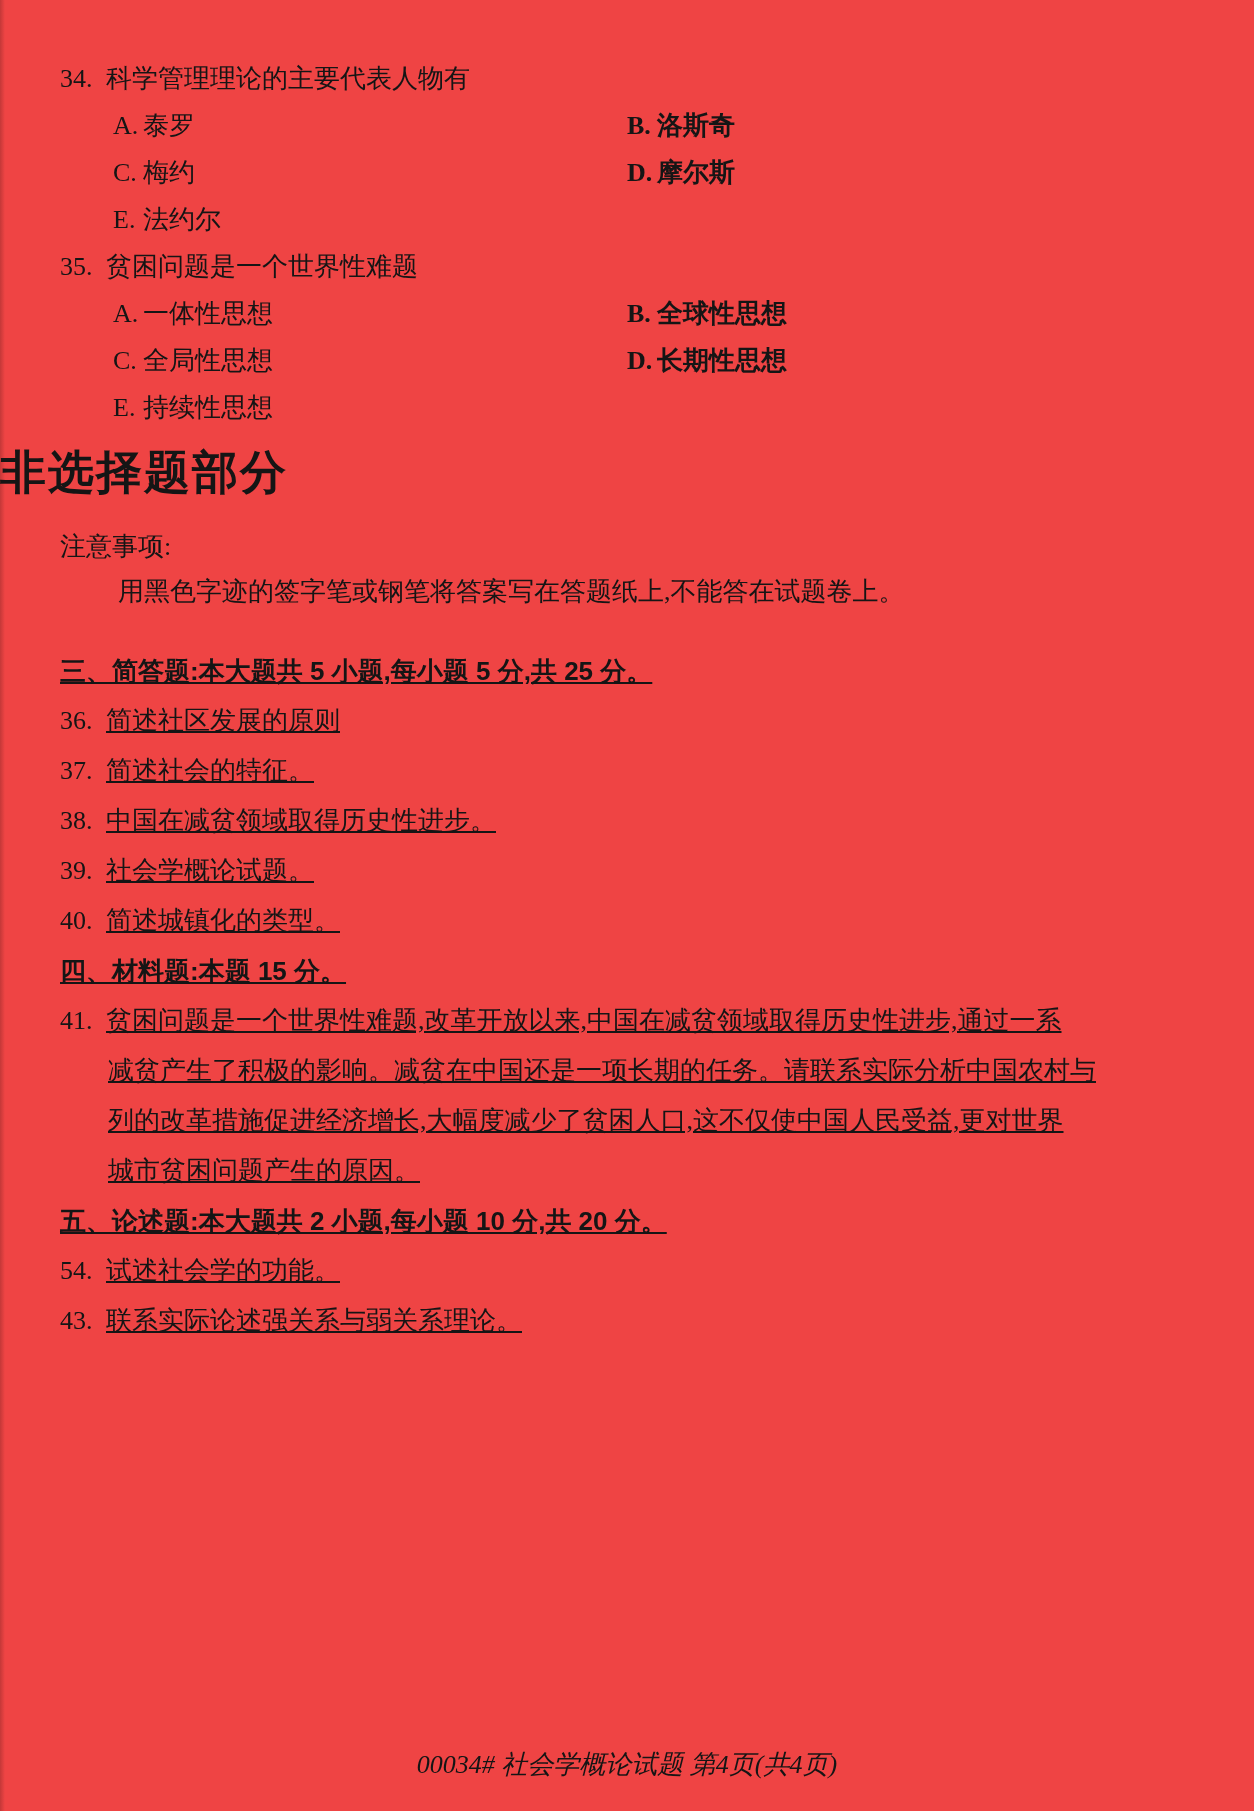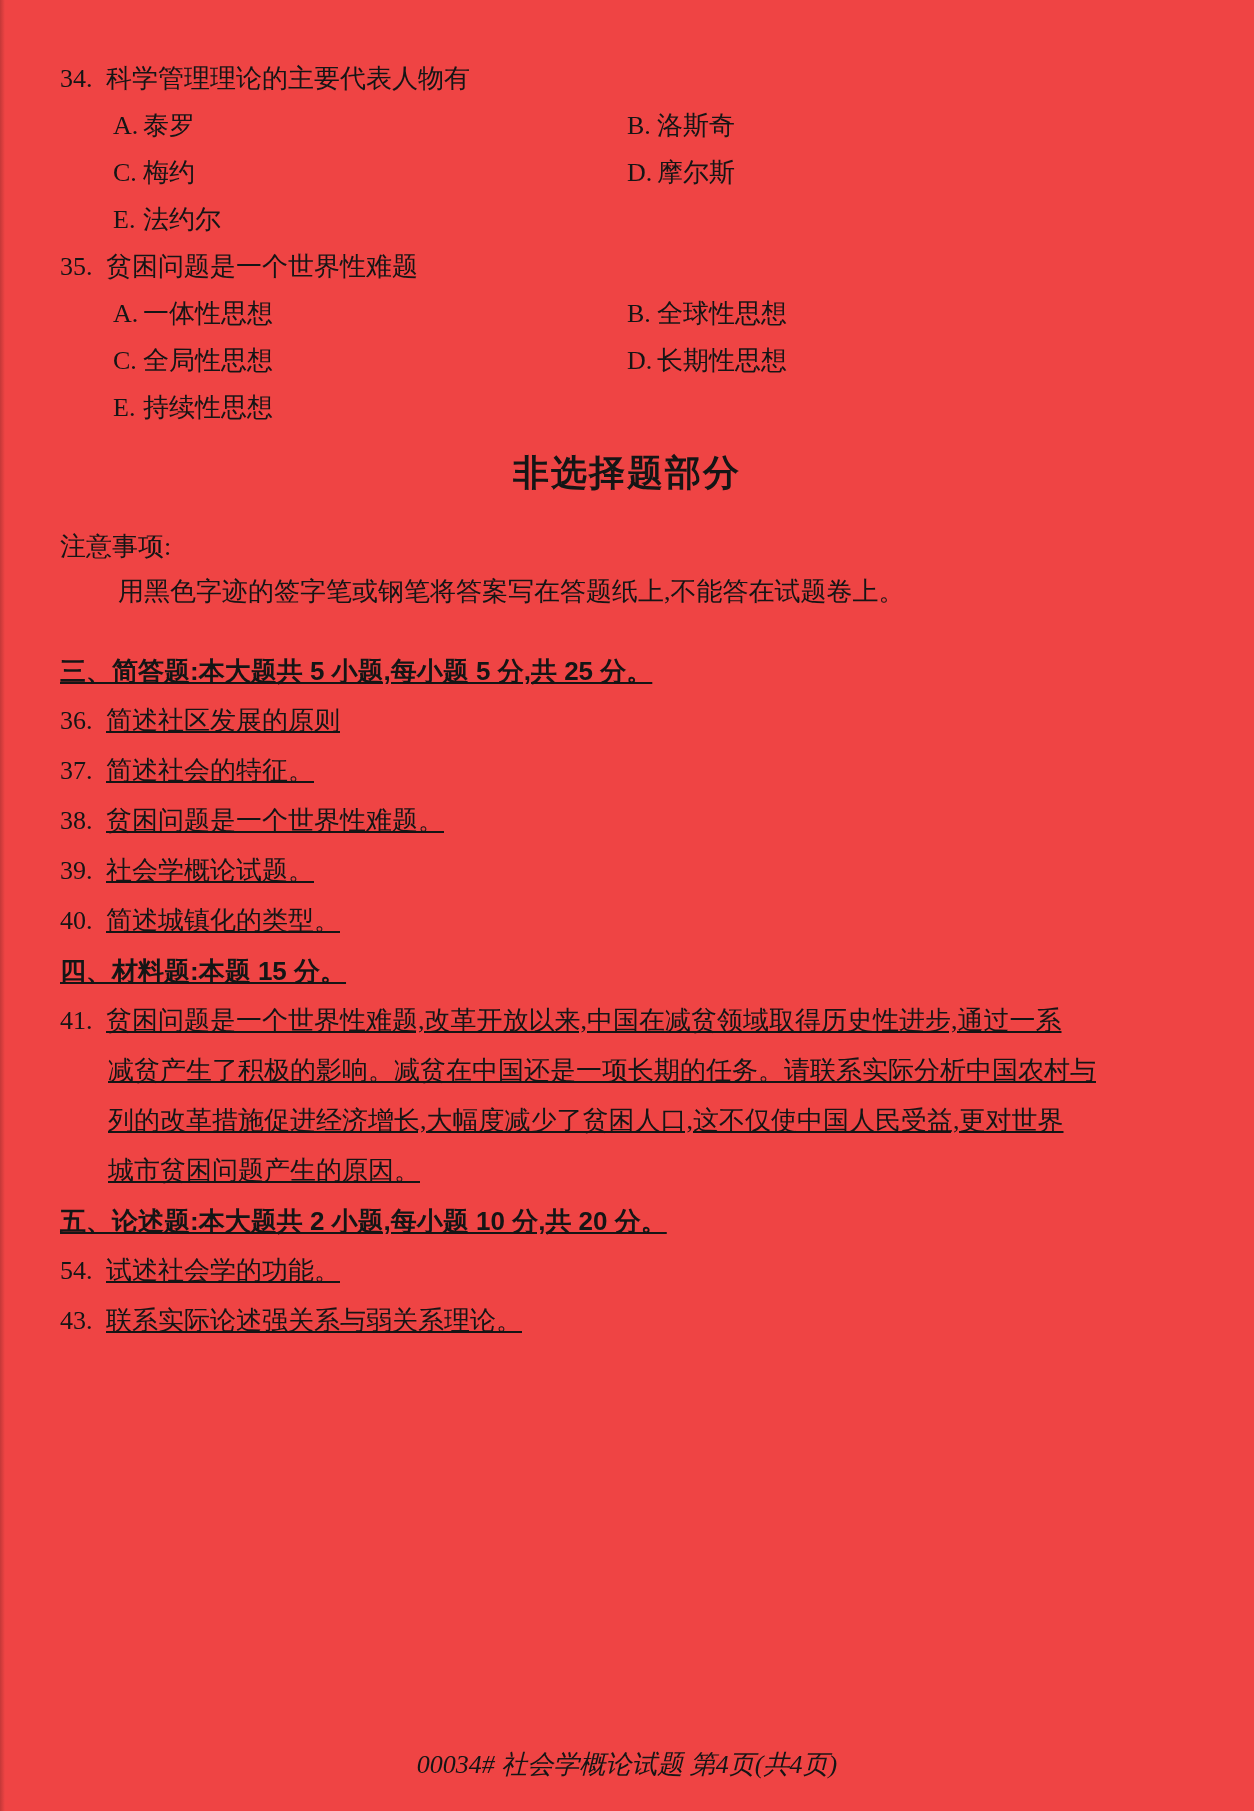--- a/index.html
+++ b/index.html
@@ -40,36 +40,36 @@
   }
   .qnum {
     display: inline-block;
     min-width: 46px;
   }
   .opt-row { padding-left: 53px; }
   .opt-right {
     position: absolute;
     left: 567px;
     top: 0;
+    font-weight: bold;
   }
   .olabel {
     display: inline-block;
     min-width: 30px;
   }
 
   
   .section-title {
     position: absolute;
     top: 450px;
     left: 0;
     width: 100%;
-    text-align: center;
     font-family: Liberation Sans, sans-serif;
     font-weight: 700;
-    font-size: 36px;
+    font-size: 46px;
     letter-spacing: 2px;
     line-height: 45px;
   }
 
   
   .notice {
     position: absolute;
     top: 524px;
     left: 60px;
     right: 56px;
@@ -162,21 +162,21 @@
 
     <div class="m-line sec-heading">三、简答题:本大题共 5 小题,每小题 5 分,共 25 分。</div>
 
     <div class="m-line">
       <span class="qnum">36.</span><span>简述社区发展的原则</span>
     </div>
     <div class="m-line">
       <span class="qnum">37.</span><span>简述社会的特征。</span>
     </div>
     <div class="m-line">
-      <span class="qnum">38.</span><span>贫困问题是一个世界性难题。</span>
+      <span class="qnum">38.</span><span>中国在减贫领域取得历史性进步。</span>
     </div>
     <div class="m-line">
       <span class="qnum">39.</span><span>社会学概论试题。</span>
     </div>
     <div class="m-line">
       <span class="qnum">40.</span><span>简述城镇化的类型。</span>
     </div>
 
     <div class="m-line sec-heading">四、材料题:本题 15 分。</div>
 

